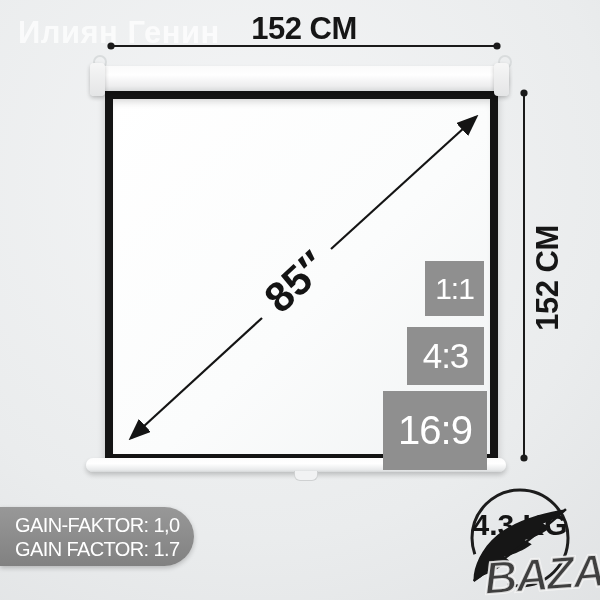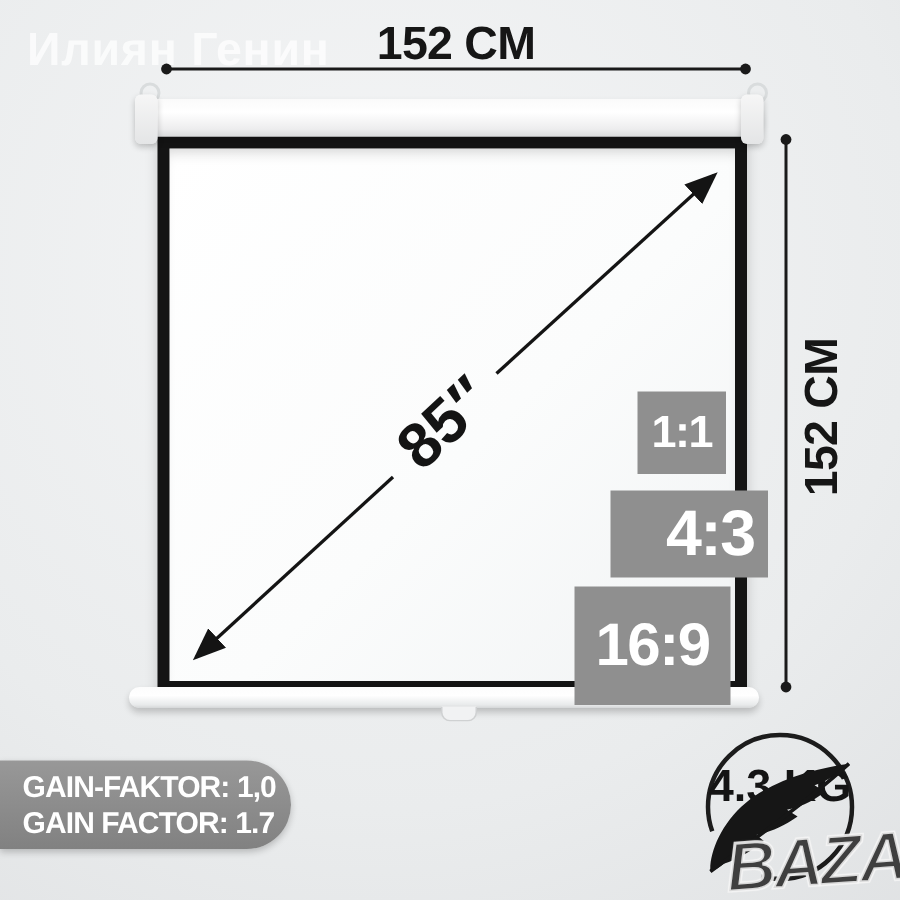--- a/index.html
+++ b/index.html
@@ -47,32 +47,32 @@
             background:#f1f2f3;border:1px solid #cfd1d2;border-top:none;z-index:3;}
 
   
   .overlay{left:0;top:0;z-index:5;pointer-events:none;}
 
   
   .diag-label{left:296px;top:282px;transform:translate(-50%,-50%) rotate(-43deg);
               font-size:42px;font-weight:700;color:#141414;white-space:nowrap;z-index:6;}
 
   
-  .ratio-badge{background:#8f8f8f;color:#ffffff;font-weight:700;z-index:4;
+  .ratio-badge{background:#8f8f8f;color:#ffffff;font-weight:400;z-index:4;
                display:flex;align-items:center;justify-content:center;letter-spacing:-1px;}
   .ratio-1{left:425px;top:261px;width:59px;height:55px;font-size:30px;}
-  .ratio-2{left:407px;top:327px;width:77px;height:58px;font-size:43px;padding-left:28px;}
+  .ratio-2{left:407px;top:327px;width:77px;height:58px;font-size:35px;}
   .ratio-3{left:383px;top:391px;width:104px;height:79px;font-size:40px;}
 
   
   .gain-pill{left:0;top:507px;width:194px;height:59px;border-radius:0 30px 30px 0;
              background:linear-gradient(#989898,#818181);
              box-shadow:0 2px 5px rgba(0,0,0,0.22);z-index:6;
              display:flex;flex-direction:column;justify-content:center;padding-left:15px;box-sizing:border-box;}
-  .gain-line{color:#ffffff;font-weight:700;font-size:20px;line-height:24px;
+  .gain-line{color:#ffffff;font-weight:400;font-size:20px;line-height:24px;
              letter-spacing:-0.6px;white-space:nowrap;}
 
   
   .weight-circle-svg{left:467px;top:486px;z-index:6;}
   .weight-label{left:520px;top:525px;transform:translate(-50%,-50%);
                 font-size:30px;font-weight:700;color:#141414;white-space:nowrap;z-index:7;}
   .feather-svg{left:461px;top:515px;transform:rotate(-13deg);z-index:7;}
 
   
   .bazar-mark{left:484px;top:546px;font-size:46px;font-weight:700;font-style:italic;

